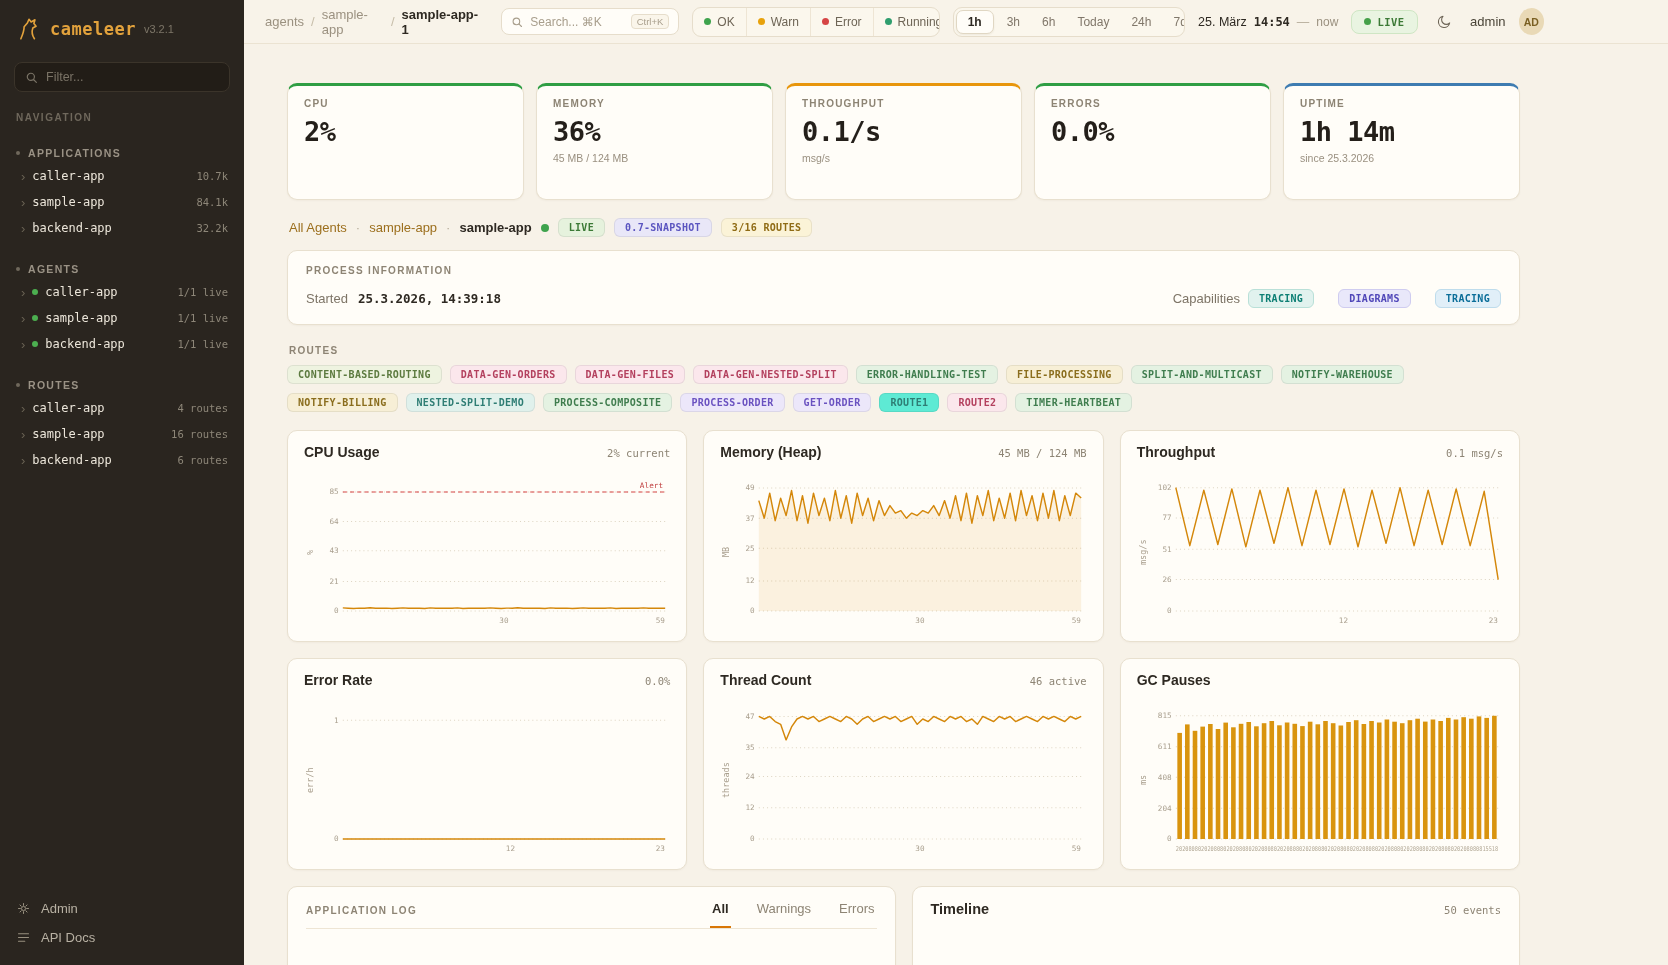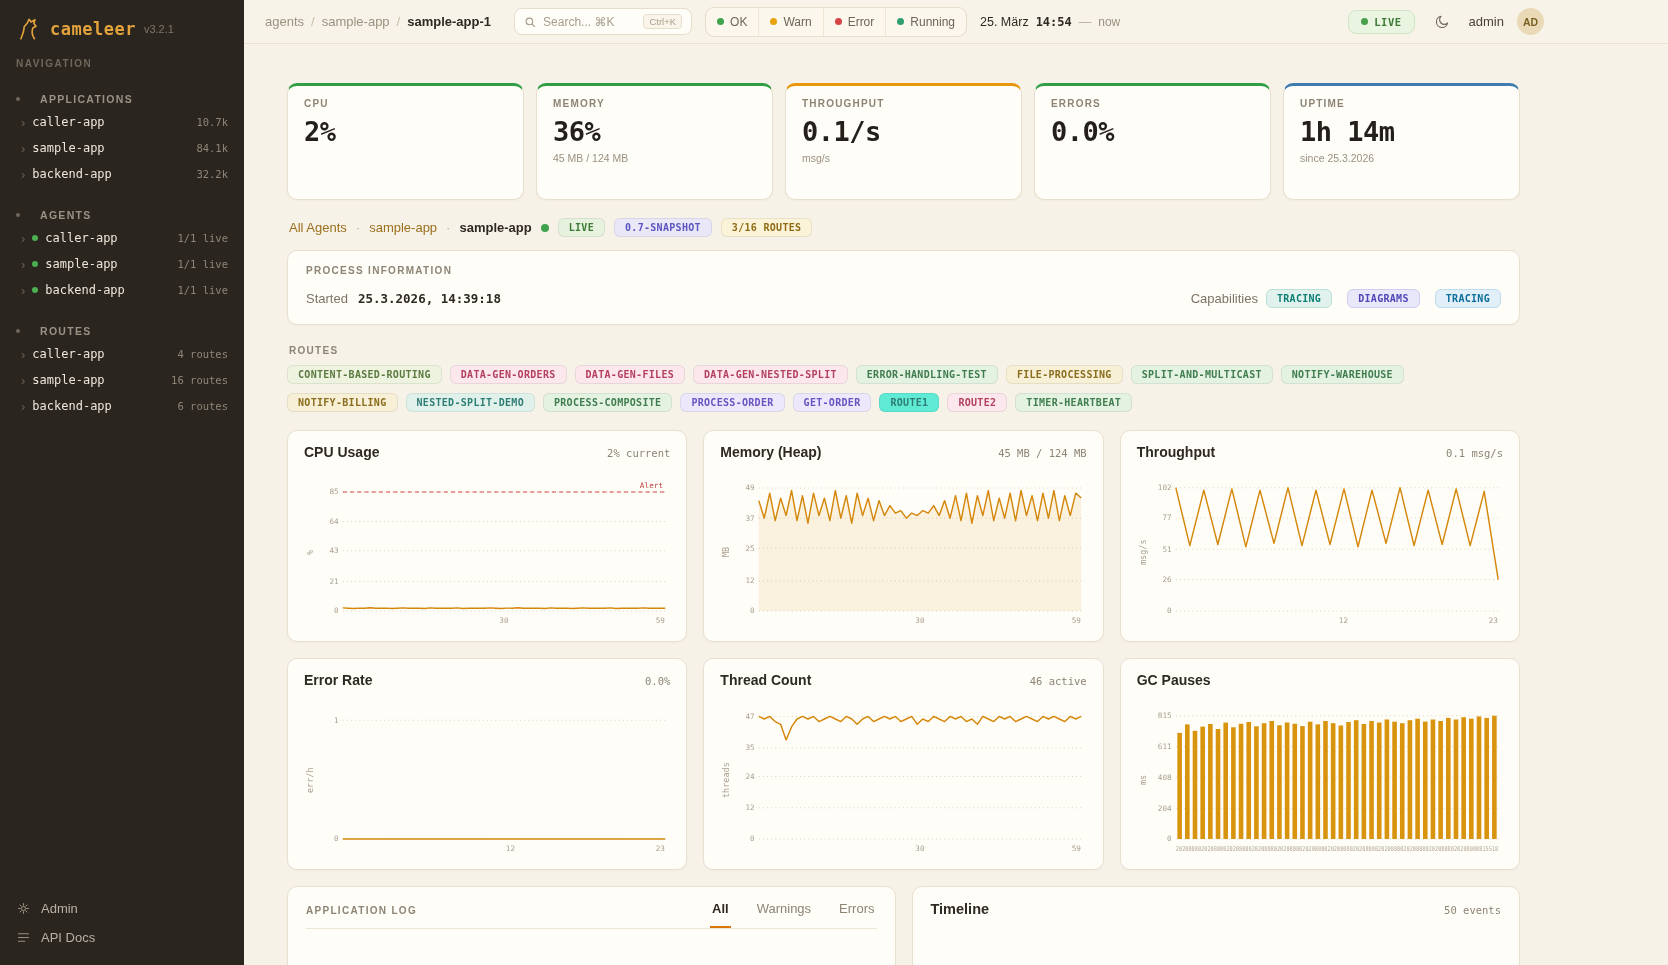--- a/index.html
+++ b/index.html
@@ -9,21 +9,21 @@
   
   .sidebar{width:244px;min-width:244px;background:#2a251f;display:flex;flex-direction:column;height:100%;}
   .logo-row{display:flex;align-items:center;gap:8px;padding:16px 16px 12px;cursor:pointer;}
   .logo-text{font-family:"DejaVu Sans Mono",monospace;font-weight:bold;font-size:17px;color:#e2a23c;letter-spacing:.5px;}
   .logo-ver{font-size:11px;color:#7d7668;}
   .filter-box{margin:8px 14px 16px;display:flex;align-items:center;gap:8px;background:#221d17;border:1px solid #3b342a;border-radius:8px;padding:7px 10px;}
   .filter-box input{flex:1;background:none;border:none;outline:none;color:#d8d2c6;font-size:12.5px;font-family:"Liberation Sans",sans-serif;}
   .filter-box input::placeholder{color:#7a7366;}
   .nav-label{padding:0 16px;margin:4px 0 2px;font-size:10px;font-weight:bold;letter-spacing:1.5px;color:#6f685c;}
   .side-section{margin-top:18px;}
-  .side-head{display:flex;align-items:center;gap:20px;padding:4px 16px;font-size:10.5px;font-weight:bold;letter-spacing:1.3px;color:#9a9285;cursor:pointer;}
+  .side-head{display:flex;align-items:center;gap:8px;padding:4px 16px;font-size:10.5px;font-weight:bold;letter-spacing:1.3px;color:#9a9285;cursor:pointer;}
   .side-head-dot{width:4px;height:4px;border-radius:50%;background:#6f685c;}
   .side-item{display:flex;align-items:center;gap:7px;padding:6px 16px 6px 21px;cursor:pointer;}
   .chev{color:#6a6354;font-size:13px;line-height:1;}
   .live-dot{width:6px;height:6px;border-radius:50%;background:#4caf50;}
   .side-label{font-family:"DejaVu Sans Mono",monospace;font-size:12px;color:#ece6da;}
   .side-badge{margin-left:auto;font-family:"DejaVu Sans Mono",monospace;font-size:10.5px;color:#8d8678;}
   .sidebar-footer{margin-top:auto;padding:14px 16px 20px;display:flex;flex-direction:column;gap:14px;}
   .footer-item{display:flex;align-items:center;gap:10px;font-size:13px;color:#b8b1a3;cursor:pointer;}
 
   
@@ -107,20 +107,27 @@
 <body>
 
 <aside class="sidebar">
   <div class="logo-row">
     <svg width="26" height="26" viewBox="0 0 24 24">
       <path d="M4.5 21c2-4.5 3-8 3-11l3-3.5 1.5-3.5 2 2.5 3.5-2-1 3.5 2 2.5-3 1.5c-1 3-.5 7 1.5 10" fill="none" stroke="#e2a23c" stroke-width="1.5" stroke-linecap="round" stroke-linejoin="round"></path>
     </svg>
     <span class="logo-text">cameleer</span>
     <span class="logo-ver">v3.2.1</span>
   </div>
+  <div class="filter-box">
+    <svg width="13" height="13" viewBox="0 0 20 20">
+      <circle cx="9" cy="9" r="5.5" fill="none" stroke="#7a7366" stroke-width="1.8"></circle>
+      <line x1="13.5" y1="13.5" x2="17.5" y2="17.5" stroke="#7a7366" stroke-width="1.8" stroke-linecap="round"></line>
+    </svg>
+    <input placeholder="Filter..." style="">
+  </div>
   <div class="nav-label">NAVIGATION</div>
   <div id="sidebar-sections">
       <div class="side-section">
         <div class="side-head">
           <span class="side-head-dot"></span>
           <span>APPLICATIONS</span>
         </div>
         <div class="side-item">
           <span class="chev">›</span>
           <span class="side-label">caller-app</span>
@@ -228,20 +235,28 @@
         </button>
         <button class="status-chip">
           <span class="dot" style="background: rgb(214, 69, 69);"></span>
           <span>Error</span>
         </button>
         <button class="status-chip">
           <span class="dot" style="background: rgb(47, 158, 110);"></span>
           <span>Running</span>
         </button>
       </div>
+    <div class="chip-group" id="time-ranges">
+        <button class="range-btn active">1h</button>
+        <button class="range-btn">3h</button>
+        <button class="range-btn">6h</button>
+        <button class="range-btn">Today</button>
+        <button class="range-btn">24h</button>
+        <button class="range-btn">7d</button>
+      </div>
     <div class="date-block">
       <span class="date-day">25. März</span>
       <span class="date-time">14:54</span>
       <span class="date-dash">—</span>
       <span class="date-now">now</span>
     </div>
     <div class="live-pill">
       <span class="dot" style="background:#45a049"></span>
       <span>LIVE</span>
     </div>
@@ -294,21 +309,21 @@
           <span class="pill" style="background: rgb(251, 243, 215); color: rgb(143, 107, 20);">3/16 ROUTES</span>
         </div>
 
       <section class="card process-card">
         <div class="sec-title">PROCESS INFORMATION</div>
         <div class="process-row">
           <span class="muted-label">Started</span>
           <span class="process-started">25.3.2026, 14:39:18</span>
           <div class="caps">
             <span class="muted-label">Capabilities</span>
-            <span id="caps-pills" style="display:flex;gap:15px;">
+            <span id="caps-pills" style="display:flex;gap:24px;">
                 <span class="pill" style="background: rgb(225, 242, 238); color: rgb(13, 127, 116); border-color: rgb(185, 224, 216);">TRACING</span>
                 <span class="pill" style="background: rgb(233, 232, 250); color: rgb(79, 70, 184); border-color: rgb(207, 204, 240);">DIAGRAMS</span>
                 <span class="pill" style="background: rgb(225, 239, 248); color: rgb(11, 110, 153); border-color: rgb(190, 220, 236);">TRACING</span>
               </span>
           </div>
         </div>
       </section>
 
       <div class="routes-label">ROUTES</div>
       <div class="route-tags" id="route-tags">

